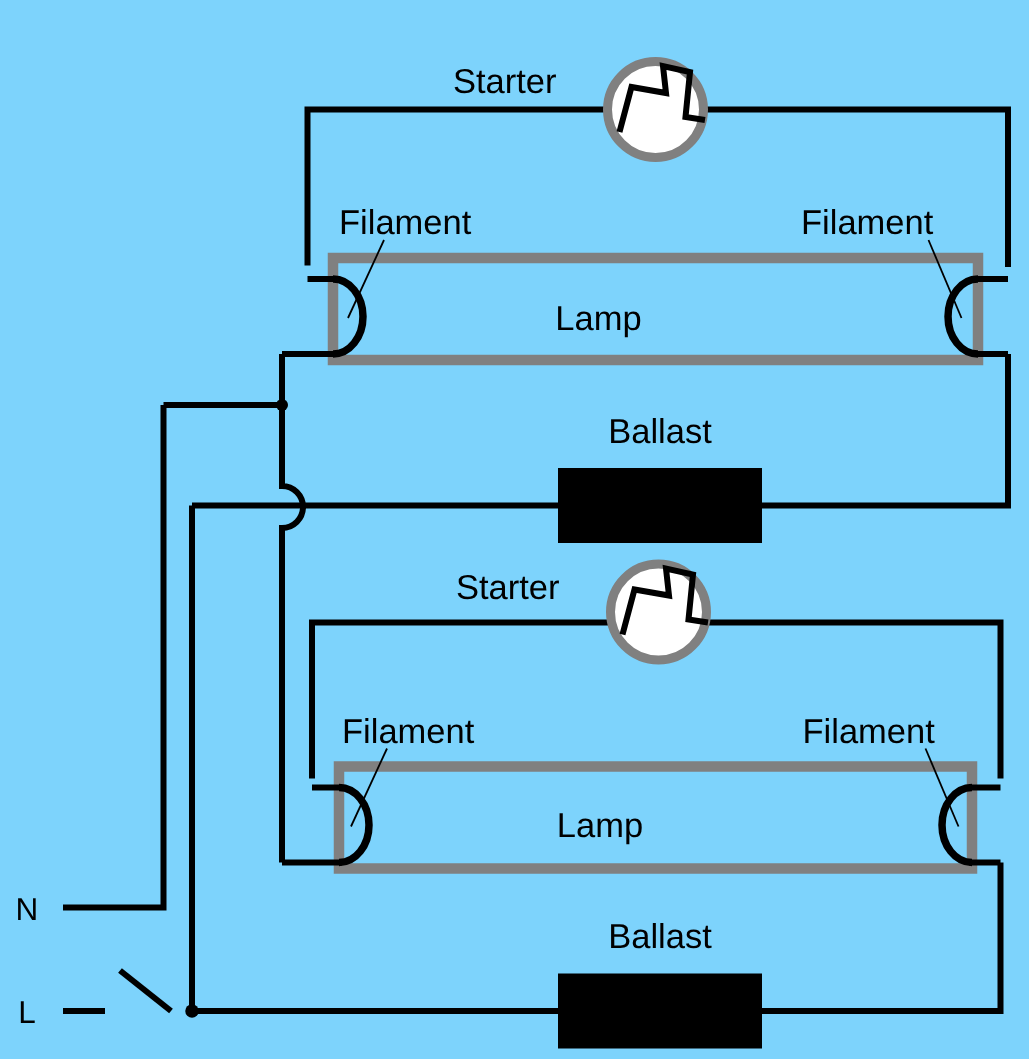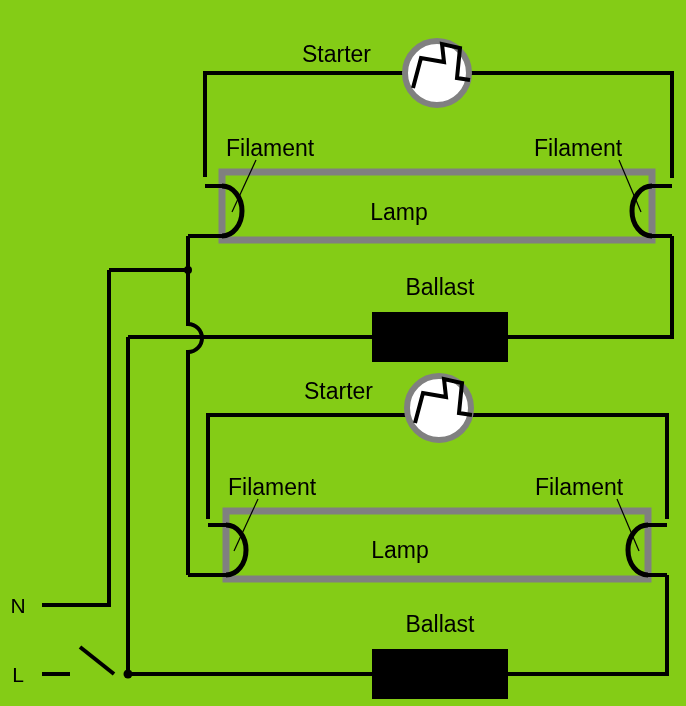--- a/index.html
+++ b/index.html
@@ -4,21 +4,21 @@
 <style>
   html, body {
     margin: 0;
     padding: 0;
     background: #ffffff;
   }
   #diagram-root {
     position: relative;
     width: 686px;
     height: 706px;
-    background: #84cc16;
+    background: #7dd3fc;
     font-family: "Liberation Sans", sans-serif;
     overflow: hidden;
   }
   svg.circuit {
     position: absolute;
     top: 0;
     left: 0;
     width: 686px;
     height: 706px;
     display: block;

